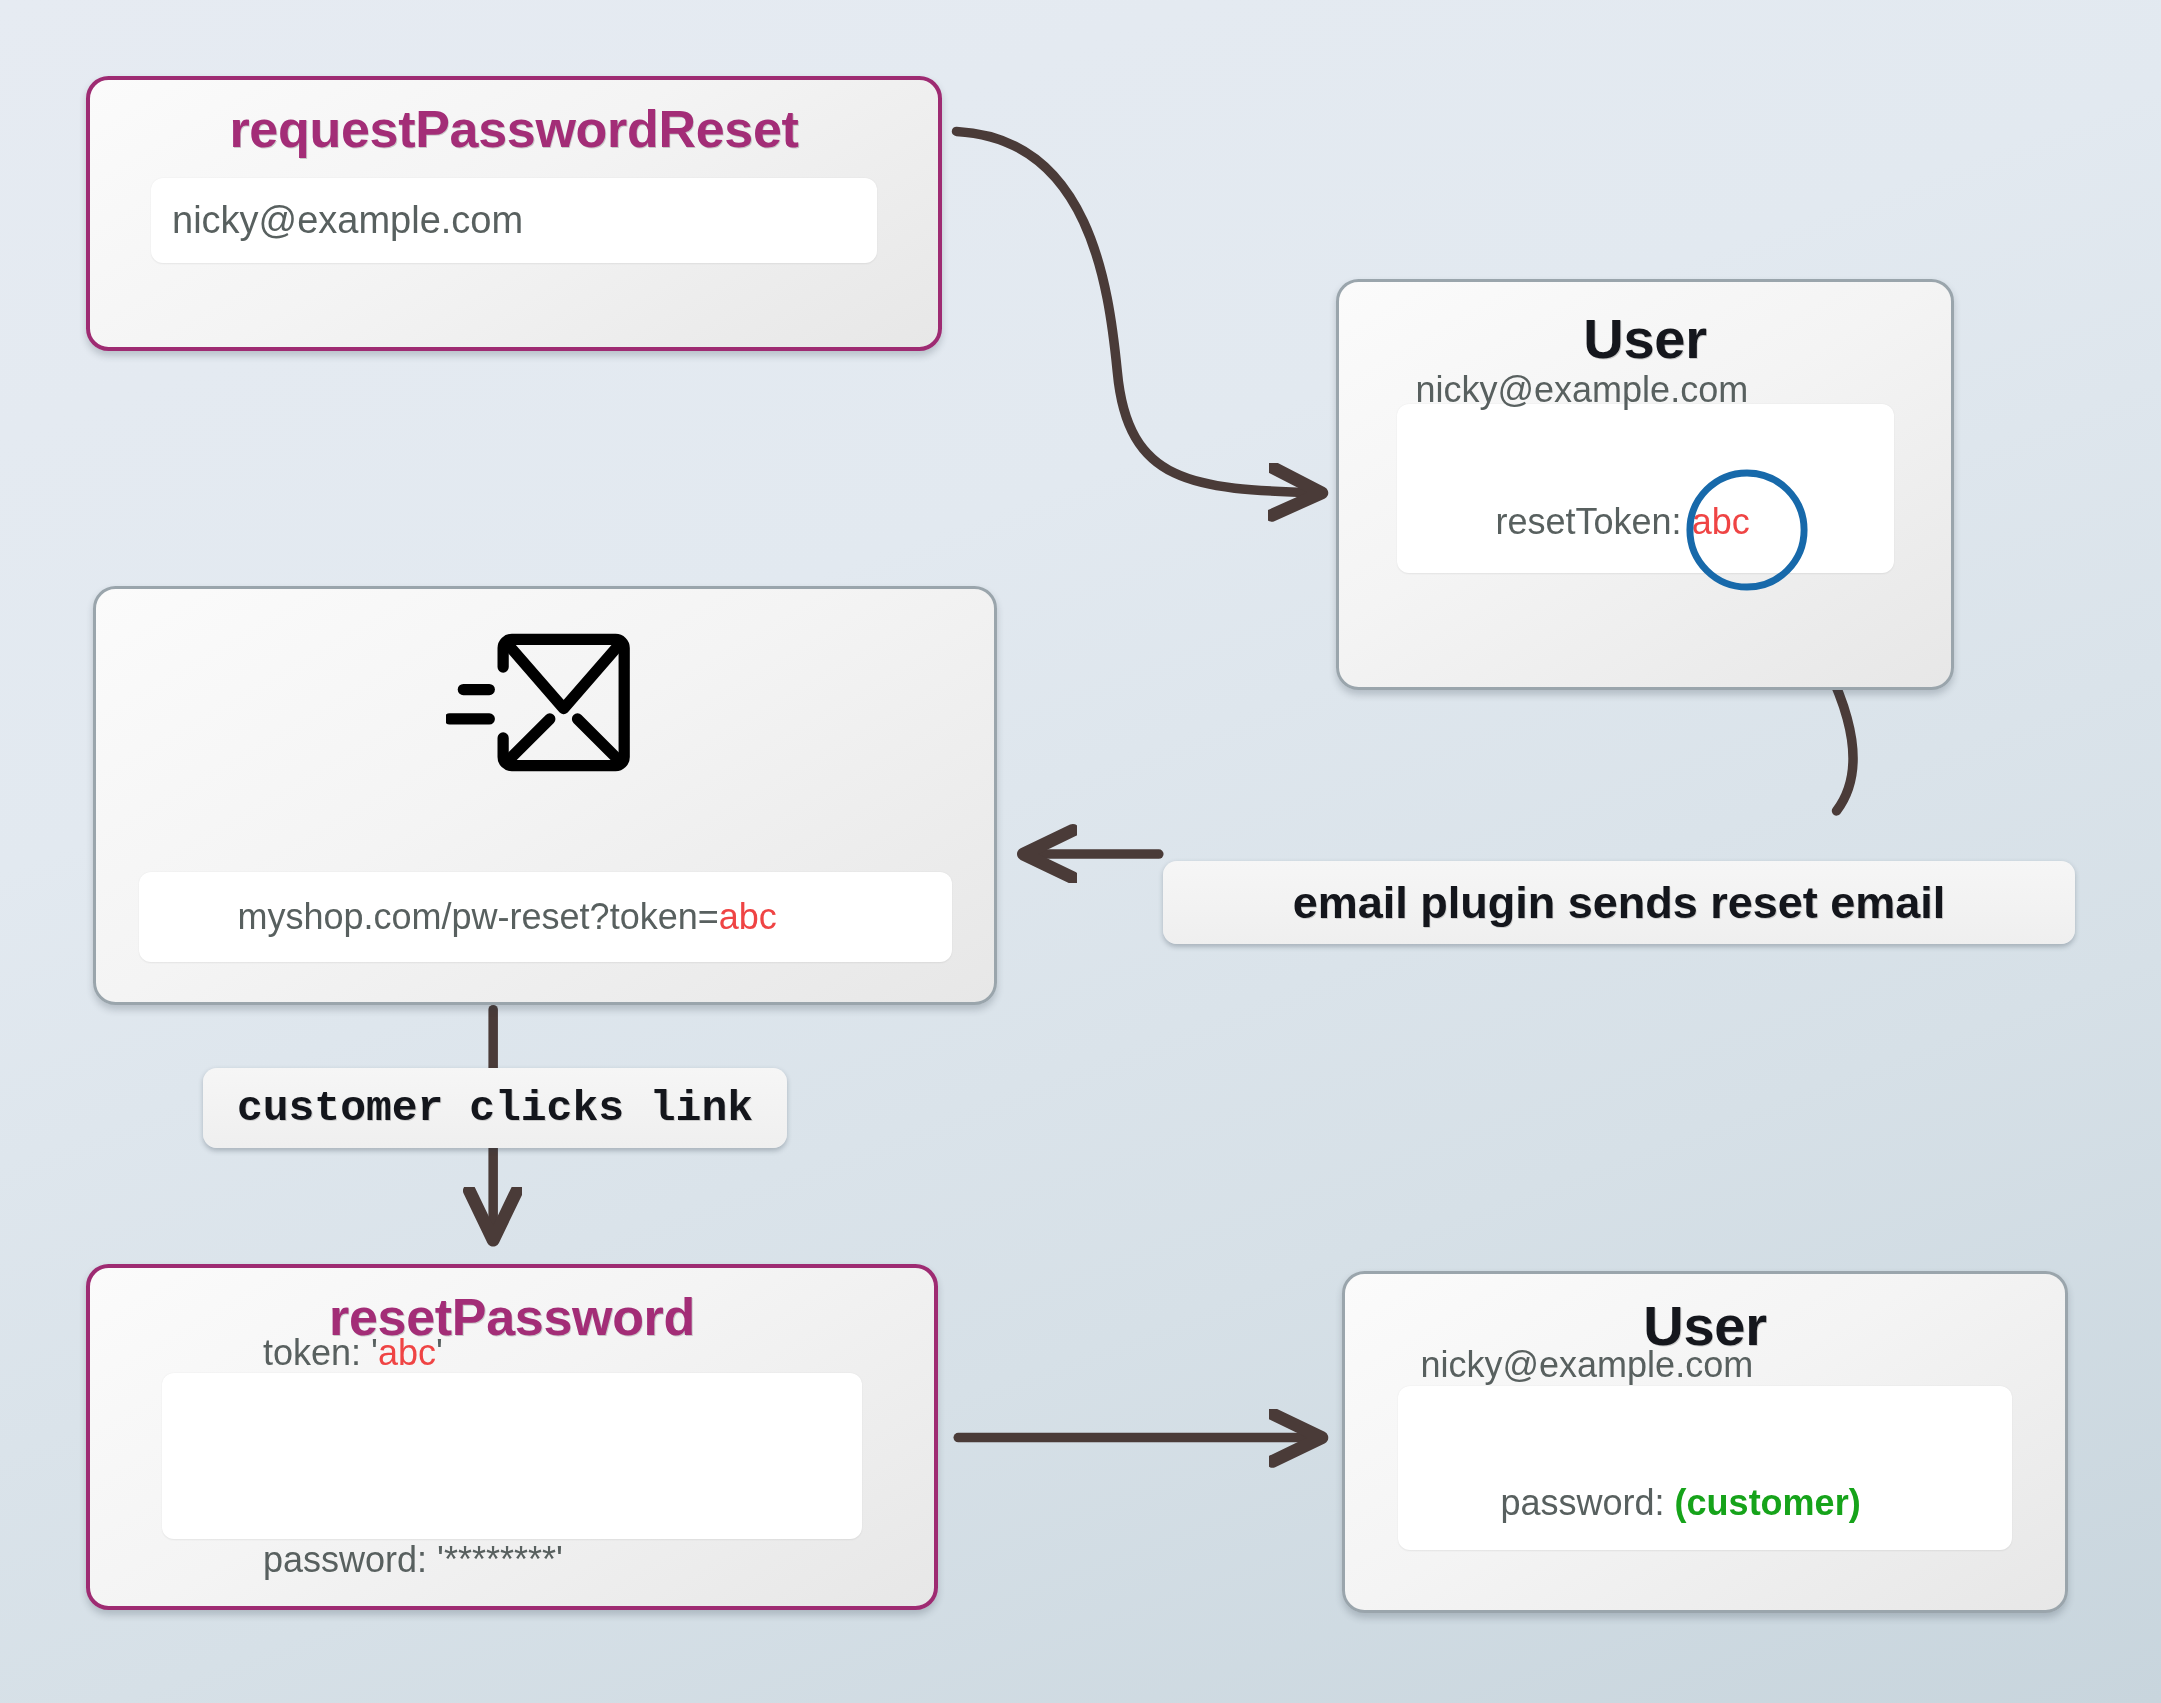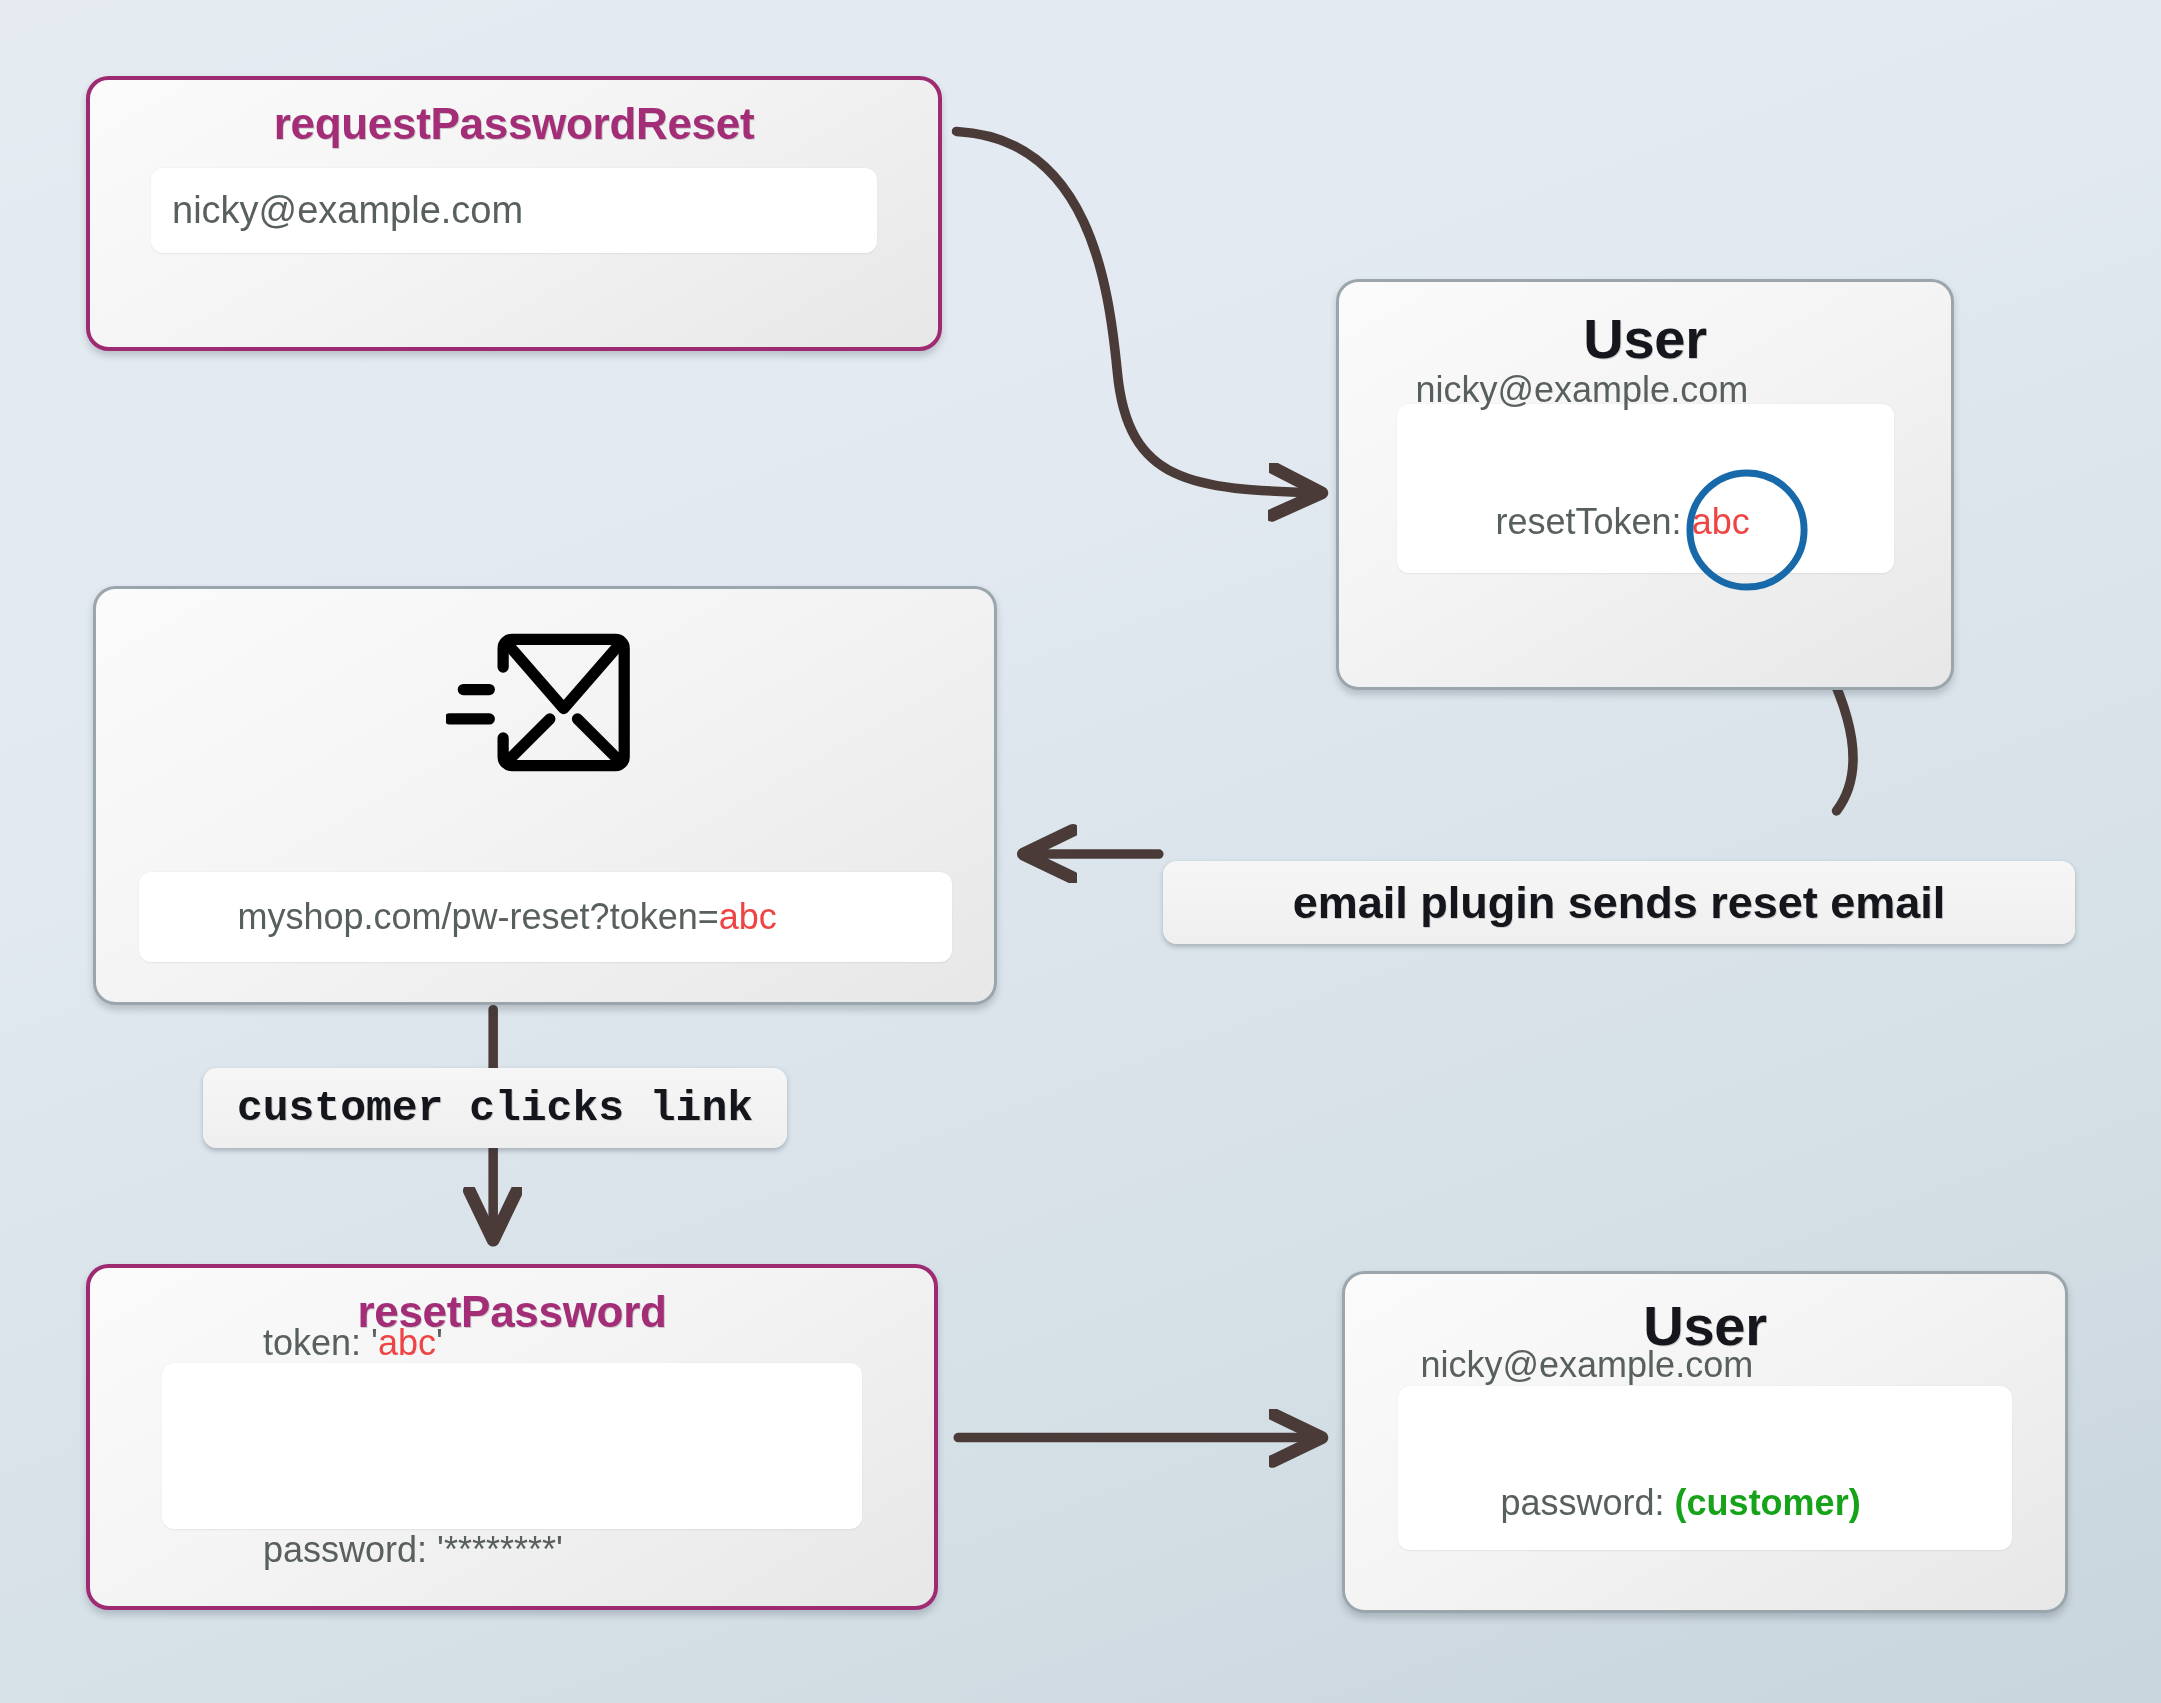--- a/index.html
+++ b/index.html
@@ -37,21 +37,21 @@
     border: 3.5px solid #9aa5ac;
   }
 
   .card-title {
     font-weight: bold;
     letter-spacing: -0.3px;
     text-shadow: 0.9px 0.9px 0 rgba(0,0,0,0.18);
   }
   .card-title.accent-title {
     color: #a32d77;
-    font-size: 44px;
+    font-size: 52px;
   }
   .card-title.neutral-title {
     color: #15171d;
     font-size: 56px;
   }
 
   .field {
     background: #ffffff;
     border-radius: 12px;
     box-sizing: border-box;

